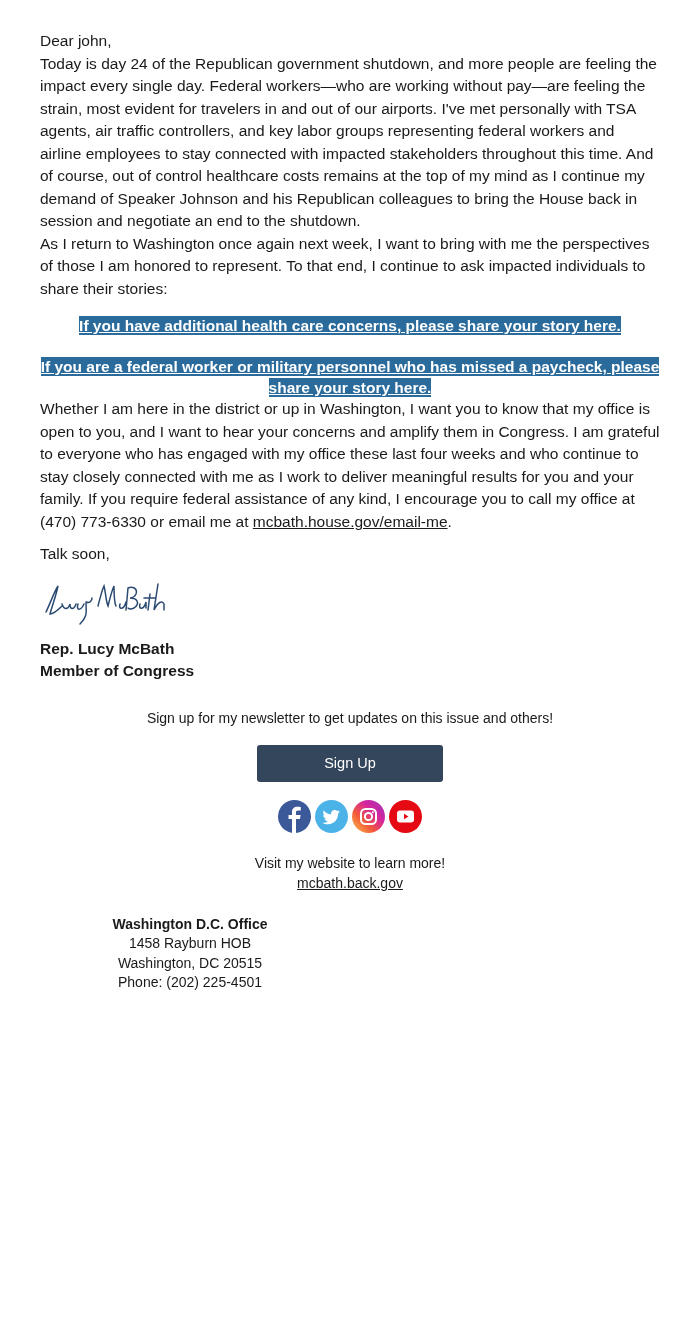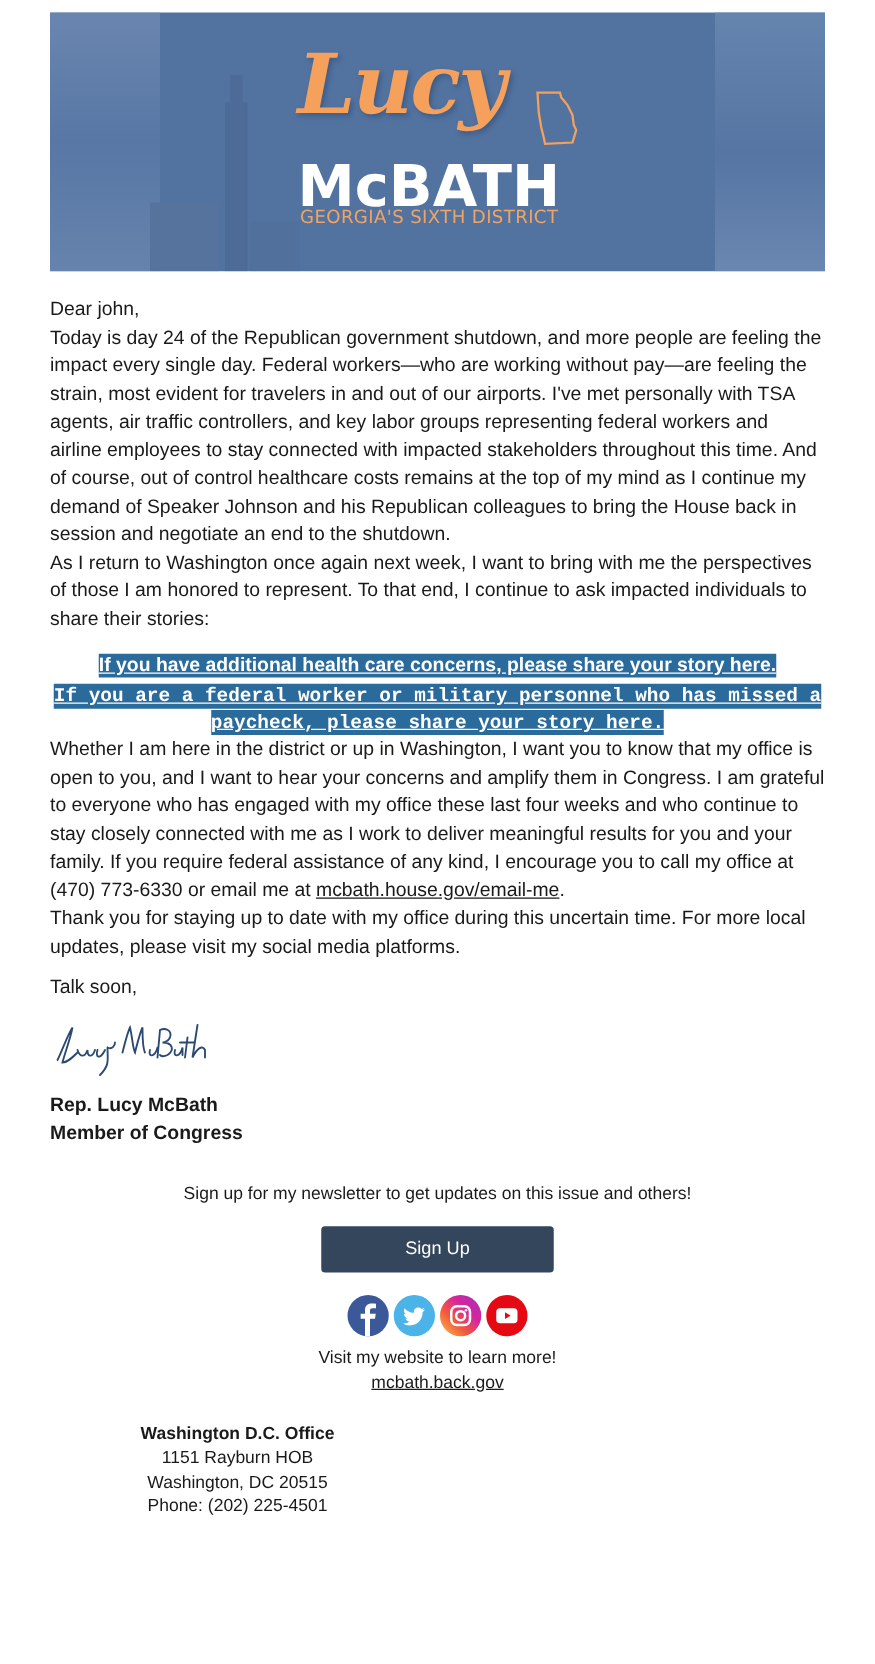--- a/index.html
+++ b/index.html
@@ -39,77 +39,63 @@
   }
 
   .text { font-size: 15.5px; line-height: 22.5px; color: #1a1a1a; }
   .greeting { margin-top: 20px; }
   p.para { }
   .cta-block { text-align: center; margin-top: 15px; }
   .cta-link {
     background: #2a6b9c; color: #ffffff; font-weight: bold; text-decoration: underline;
     font-size: 15.5px; line-height: 21px; padding: 1px 0;
   }
-  .cta-block + .cta-block { margin-top: 4px; font-family: Liberation Mono, monospace; }
+  .cta-block + .cta-block { margin-top: 20px; }
   .inline-link { color: #1a1a1a; text-decoration: underline; }
   .talk { margin-top: 10px; }
   .signature { margin-top: 8px; height: 58px; }
   .sig-name { margin-top: 6px; font-weight: bold; }
 
   .footer { text-align: center; font-size: 14px; color: #1a1a1a; }
   .newsletter { margin-top: 27px; }
   .signup-btn {
     display: inline-block; margin-top: 19px; width: 186px; height: 37px;
     background: #34465b; color: #ffffff; border-radius: 3px; border: none;
     font-family: "Liberation Sans", sans-serif; font-size: 14.5px; line-height: 37px;
   }
   .socials { margin-top: 18px; display: flex; justify-content: center; gap: 4px; }
   .soc { width: 33px; height: 33px; border-radius: 50%; display: flex; align-items: center; justify-content: center; }
-  .visit { margin-top: 6px; line-height: 20px; }
+  .visit { margin-top: 20px; line-height: 20px; }
   .site-link { color: #1a1a1a; text-decoration: underline; line-height: 20px; }
   .offices { display: flex; margin-top: 22px; padding-bottom: 8px; font-size: 14px; line-height: 19.5px; flex-direction: column; }
   .office { text-align: center; }
   .office.dc { width: 300px; padding-left: 0; margin-left: 0; }
   .office.district { width: 340px; }
   .office .title { font-weight: bold; }
 </style>
 </head>
 <body>
 
 <div class="wrap">
 
-  <div class="banner">
-    <div class="side left"></div>
-    <div class="side right"></div>
-    <div class="bld1"></div>
-    <div class="tower"></div>
-    <div class="bld2"></div>
-    <div class="logo-lucy">Lucy</div>
-    <svg class="logo-ga" viewBox="0 0 34 45">
-      <path d="M2 2 L20 2 L21 6 L26 12 L30 20 L31 28 L33 32 L30 42 L8 43 L7 38 L5 30 L3 18 Z" fill="none" stroke="#f5a15c" stroke-width="1.8"></path>
-    </svg>
-    <div class="logo-mcbath">McBATH</div>
-    <div class="logo-sub">GEORGIA'S SIXTH DISTRICT</div>
-  </div>
 
   <div class="text greeting">Dear john,</div>
 
   <p class="text para">Today is day 24 of the Republican government shutdown, and more people are feeling the impact every single day. Federal workers—who are working without pay—are feeling the strain, most evident for travelers in and out of our airports. I've met personally with TSA agents, air traffic controllers, and key labor groups representing federal workers and airline employees to stay connected with impacted stakeholders throughout this time. And of course, out of control healthcare costs remains at the top of my mind as I continue my demand of Speaker Johnson and his Republican colleagues to bring the House back in session and negotiate an end to the shutdown.</p>
   <p class="text para">As I return to Washington once again next week, I want to bring with me the perspectives of those I am honored to represent. To that end, I continue to ask impacted individuals to share their stories:</p>
 
   <div class="cta-block">
     <a class="cta-link">If you have additional health care concerns, please share your story here.</a>
   </div>
   <div class="cta-block">
     <a class="cta-link">If you are a federal worker or military personnel who has missed a paycheck, please share your story here.</a>
   </div>
 
   <p class="text para"><span>Whether I am here in the district or up in Washington, I want you to know that my office is open to you, and I want to hear your concerns and amplify them in Congress. I am grateful to everyone who has engaged with my office these last four weeks and who continue to stay closely connected with me as I work to deliver meaningful results for you and your family. If you require federal assistance of any kind, I encourage you to call my office at (470) 773-6330 or email me at </span><a class="inline-link">mcbath.house.gov/email-me</a><span>.</span></p>
 
-  <p class="text para">Thank you for staying up to date with my office during this uncertain time. For more local updates, please visit my social media platforms.</p>
 
   <div class="text talk">Talk soon,</div>
 
   <div class="signature">
     <svg width="170" height="58" viewBox="0 0 170 58">
       <path d="M6 38 C10 30 14 18 18 12 C16 22 12 32 10 40 C14 40 18 36 22 32 M22 30 C24 36 28 36 30 30 C30 36 34 36 36 30 M38 30 C36 36 40 38 44 30 M46 28 C46 38 48 42 40 50 M46 28 C50 30 52 26 52 24 M58 32 C60 24 62 16 64 12 C66 20 66 28 68 32 C70 24 72 16 74 12 C74 20 74 28 76 32 M80 30 C78 36 84 36 86 28 M88 14 C92 12 98 14 96 20 C94 24 90 24 90 24 C98 24 100 30 94 34 C90 36 88 34 88 34 M88 14 L86 36 M100 30 C98 36 104 36 106 28 L106 34 M110 20 L108 36 M104 24 L116 24 M118 10 L114 36 C118 28 122 26 124 30 L124 36" fill="none" stroke="#2b4a72" stroke-width="1.5" stroke-linecap="round"></path>
     </svg>
   </div>
 
   <div class="text sig-name">Rep. Lucy McBath</div>
@@ -144,19 +130,19 @@
         </svg>
       </a>
     </div>
 
     <div class="visit">Visit my website to learn more!</div>
     <a class="site-link">mcbath.back.gov</a>
 
     <div class="offices">
       <div class="office dc">
         <div class="title">Washington D.C. Office</div>
-        <div>1151 Rayburn HOB</div>
+        <div>1458 Rayburn HOB</div>
         <div>Washington, DC 20515</div>
         <div>Phone: (202) 225-4501</div>
       </div>
     </div>
   </div>
 </div>
 
 </body></html>

